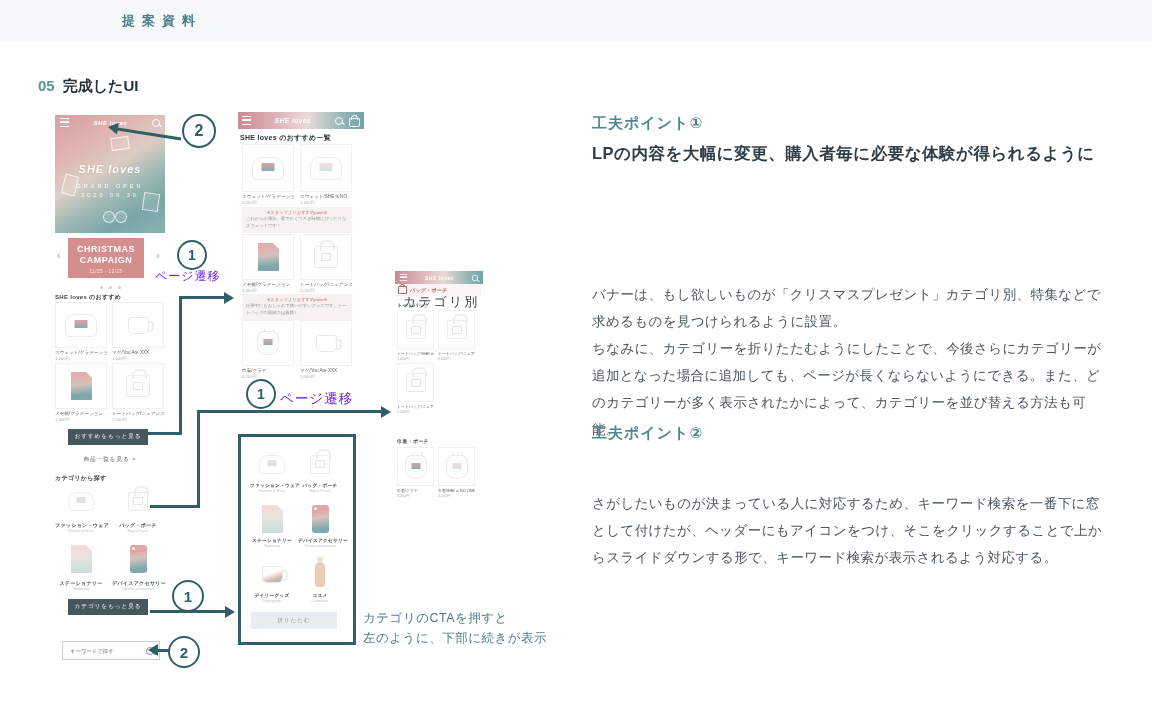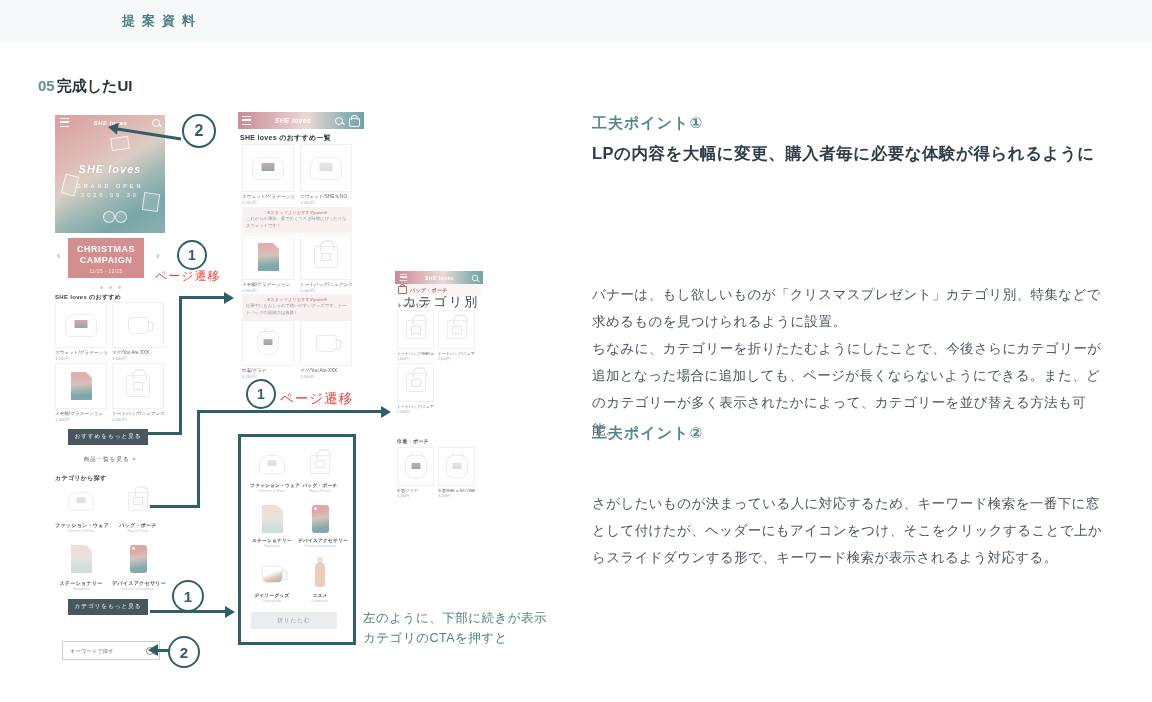--- a/index.html
+++ b/index.html
@@ -9,21 +9,21 @@
 
   
   .topbar{position:absolute;left:0;top:0;width:1152px;height:42px;background:#f6f9f9;}
   .badge{position:absolute;left:0;top:0;width:94px;height:42px;background:#3d6468;color:#fff;
          display:flex;flex-direction:column;align-items:center;justify-content:center;
          font-size:10.5px;font-weight:bold;letter-spacing:2px;line-height:1.5;}
   .doc-title{position:absolute;left:122px;top:0;height:42px;line-height:42px;color:#4c7d84;
          font-weight:bold;font-size:13px;letter-spacing:7px;}
 
   
-  .heading{position:absolute;left:38px;top:77px;display:flex;gap:2px;font-size:15px;font-weight:bold;}
+  .heading{position:absolute;left:38px;top:77px;display:flex;gap:8px;font-size:15px;font-weight:bold;}
   .heading .no{color:#5f929a;}
   .heading .t{color:#26323a;}
 
   
   .mheader{display:flex;align-items:center;justify-content:space-between;padding:0 4px;
            background:linear-gradient(90deg,#c98b93 0%,#e3c3c4 40%,#ead9d5 55%,#8fb3b5 85%,#72a3a7 100%);}
   .mlogo{color:#fff;font-style:italic;font-weight:bold;letter-spacing:.5px;}
   .ic-burger{width:9px;height:7px;border-top:1.5px solid #fff;border-bottom:1.5px solid #fff;position:relative;}
   .ic-burger::after{content:"";position:absolute;left:0;top:2px;width:9px;height:1.5px;background:#fff;}
   .ic-search{width:6px;height:6px;border:1.4px solid #fff;border-radius:50%;position:relative;display:inline-block;}
@@ -107,21 +107,21 @@
 
   
   .frame{border:3px solid #2f5f68;background:#fff;}
 
   
   .ann-circle{border:2.5px solid #2f5f68;border-radius:50%;color:#2f5f68;font-weight:bold;
               display:flex;align-items:center;justify-content:center;background:#fff;}
   .conn{background:#2f5f68;}
   .ahead-r{width:0;height:0;border-top:6px solid transparent;border-bottom:6px solid transparent;border-left:10px solid #2f5f68;}
   .ahead-l{width:0;height:0;border-top:6px solid transparent;border-bottom:6px solid transparent;border-right:10px solid #2f5f68;}
-  .ann-label{color:#ef4444;letter-spacing:1px;}
+  .ann-label{color:#6d28d9;letter-spacing:1px;}
   .frame-note{color:#4f7d84;font-size:12.5px;line-height:20px;letter-spacing:.5px;}
 
   
   .pt-label{font-size:15px;font-weight:bold;color:#4f878d;letter-spacing:1px;}
   .pt-head{font-size:16.5px;font-weight:bold;color:#2e3d47;letter-spacing:.5px;}
   .body-p{font-size:13.5px;line-height:27px;color:#4b565f;letter-spacing:.4px;margin:0;}
 </style>
 </head>
 <body>
 
@@ -453,22 +453,22 @@
 
   <div class="abs ann-circle" style="left:172px;top:580px;width:28px;height:28px;font-size:15px;">1</div>
   <span class="conn abs" style="left:150px;top:610px;width:76px;height:3px;"></span>
   <span class="ahead-r abs" style="left:225px;top:606px;"></span>
 
   <div class="abs ann-circle" style="left:168px;top:636px;width:28px;height:28px;font-size:15px;">2</div>
   <span class="ahead-l abs" style="left:148px;top:644px;"></span>
   <span class="conn abs" style="left:156px;top:649px;width:14px;height:3px;"></span>
 
   <div class="abs frame-note" style="left:363px;top:608px;width:190px;">
+    <div>カテゴリのCTAを押すと</div>
     <div>左のように、下部に続きが表示</div>
-    <div>カテゴリのCTAを押すと</div>
   </div>
 
   <div class="abs pt-label" style="left:592px;top:114px;">工夫ポイント①</div>
   <div class="abs pt-head" style="left:592px;top:143px;width:520px;">LPの内容を大幅に変更、購入者毎に必要な体験が得られるように</div>
   <p class="abs body-p" style="left:592px;top:281px;width:516px;">バナーは、もし欲しいものが「クリスマスプレゼント」カテゴリ別、特集などで求めるものを見つけられるように設置。</p>
   <p class="abs body-p" style="left:592px;top:335px;width:516px;">ちなみに、カテゴリーを折りたたむようにしたことで、今後さらにカテゴリーが追加となった場合に追加しても、ページが長くならないようにできる。また、どのカテゴリーが多く表示されたかによって、カテゴリーを並び替える方法も可能。</p>
 
   <div class="abs pt-label" style="left:592px;top:424px;">工夫ポイント②</div>
   <p class="abs body-p" style="left:592px;top:490px;width:516px;">さがしたいものが決まっている人に対応するため、キーワード検索を一番下に窓として付けたが、ヘッダーにもアイコンをつけ、そこをクリックすることで上からスライドダウンする形で、キーワード検索が表示されるよう対応する。</p>
 

